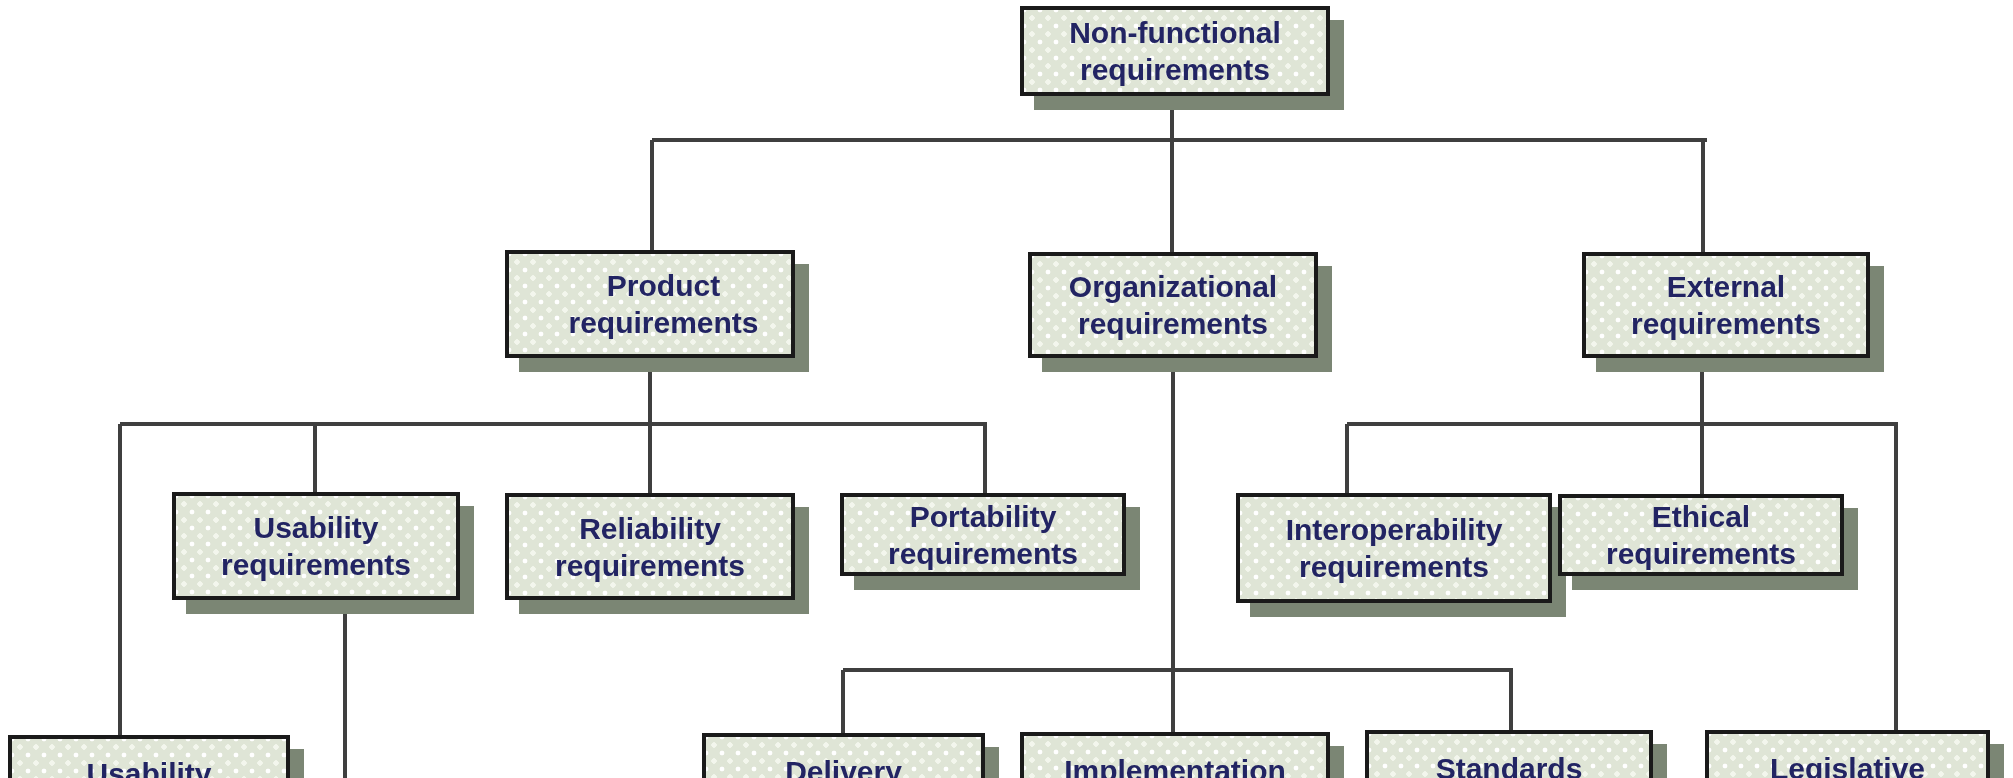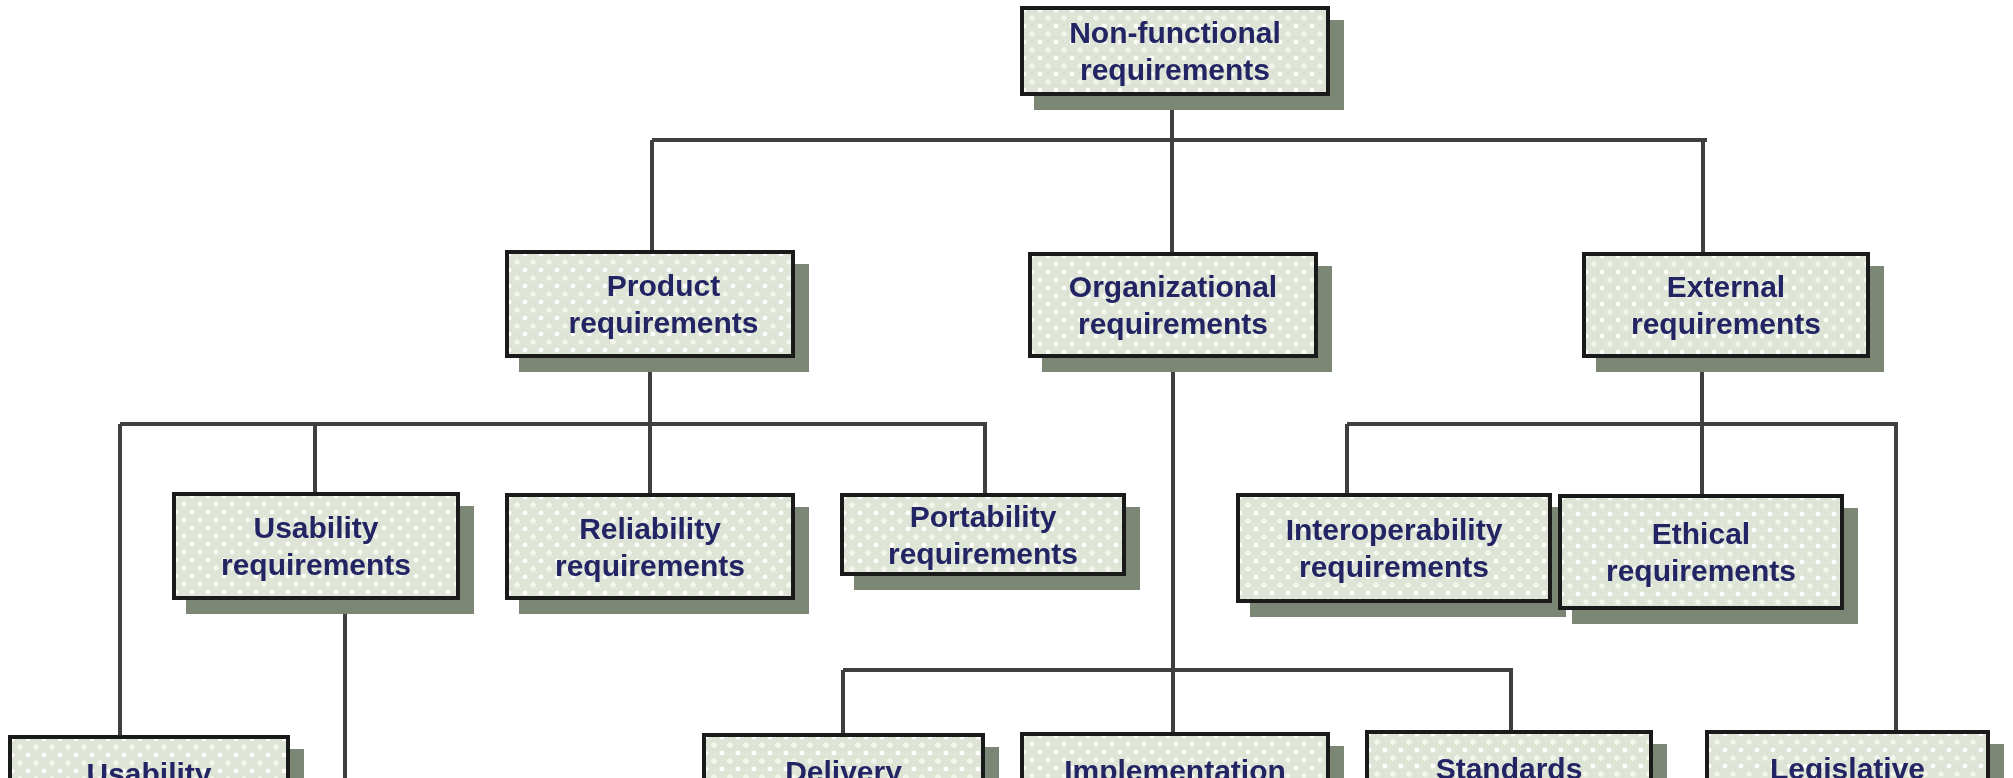--- a/index.html
+++ b/index.html
@@ -82,20 +82,20 @@
     <div class="node" style="left: 1558px; top: 252px; width: 288px; height: 106px; margin-left: 24px;">External
 requirements</div>
     <div class="node" style="left: 172px; top: 492px; width: 288px; height: 108px;">Usability
 requirements</div>
     <div class="node" style="left: 505px; top: 493px; width: 290px; height: 107px; text-align: center;">Reliability
 requirements</div>
     <div class="node" style="left: 840px; top: 493px; width: 286px; height: 83px;">Portability
 requirements</div>
     <div class="node" style="left: 1236px; top: 493px; width: 316px; height: 110px;">Interoperability
 requirements</div>
-    <div class="node" style="left: 1558px; top: 494px; width: 286px; height: 116px;">Ethical
+    <div class="node" style="left: 1558px; top: 494px; width: 286px; height: 82px;">Ethical
 requirements</div>
     <div class="node clipped" style="left: 8px; top: 735px; width: 282px; height: 108px;">Usability</div>
     <div class="node clipped" style="left: 702px; top: 733px; width: 283px; height: 108px;">Delivery</div>
     <div class="node clipped" style="left: 1020px; top: 732px; width: 310px; height: 108px;">Implementation</div>
     <div class="node clipped" style="left: 1365px; top: 730px; width: 288px; height: 108px;">Standards</div>
     <div class="node clipped" style="left: 1705px; top: 730px; width: 285px; height: 108px;">Legislative</div>
   </div>
 
 </body></html>

